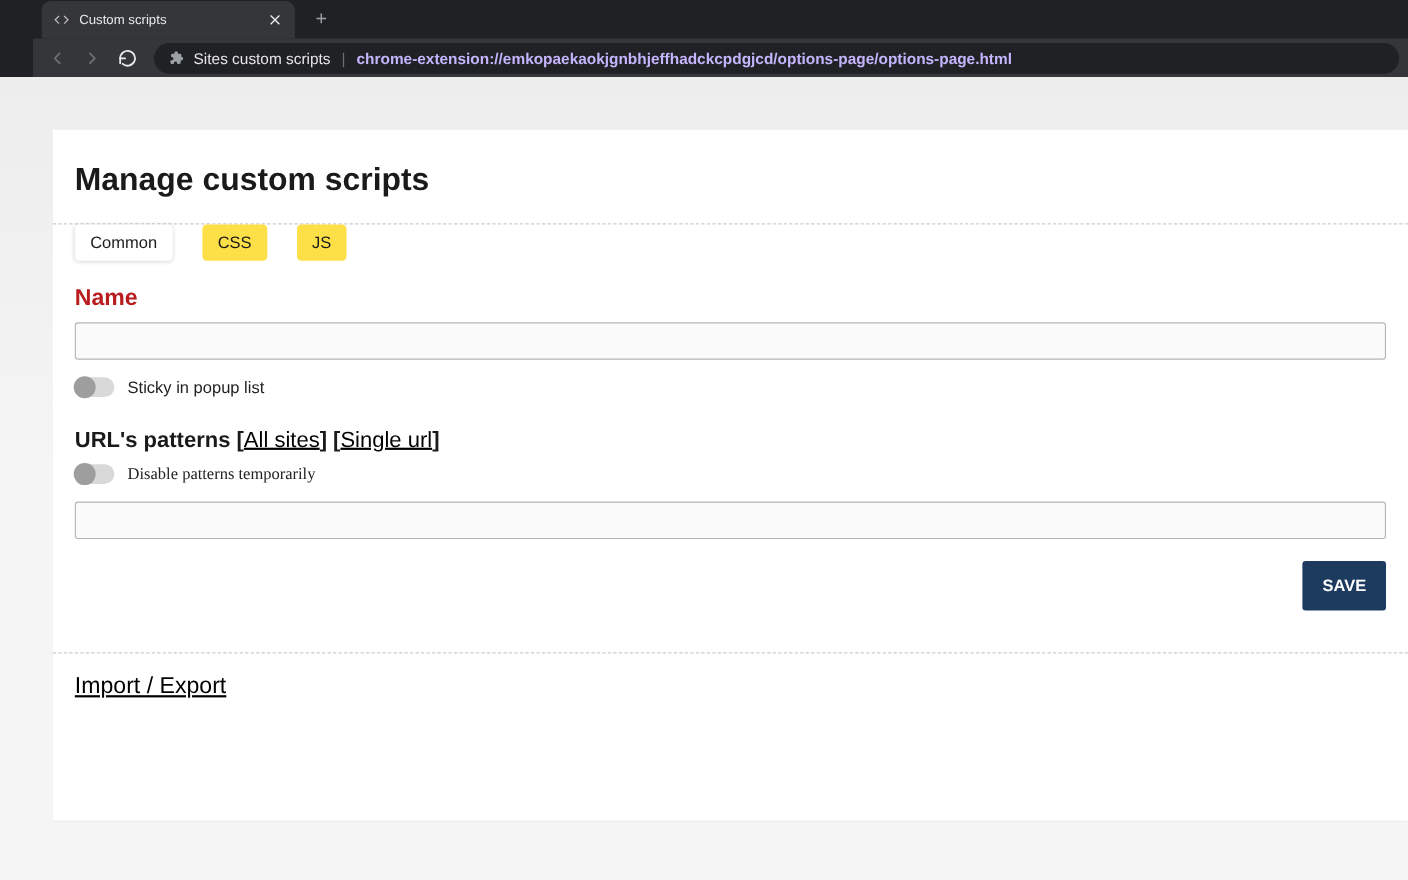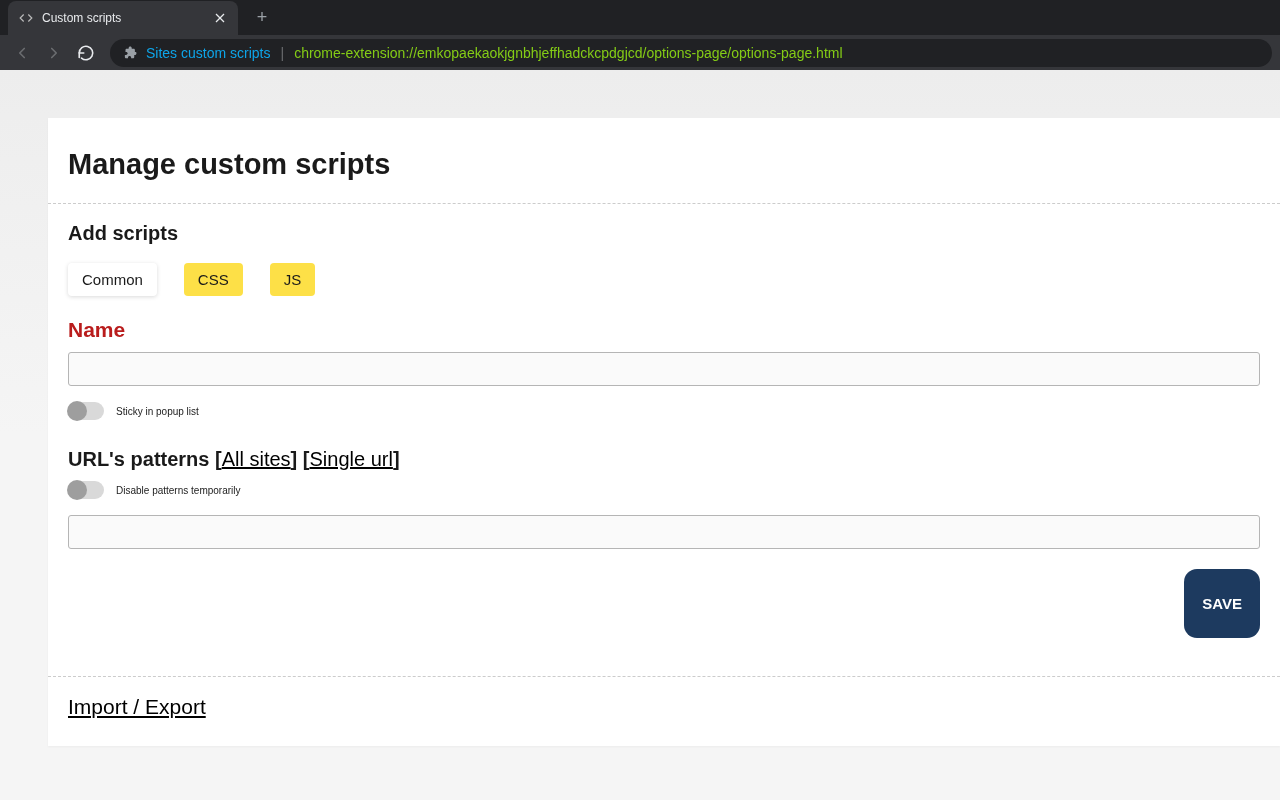--- a/index.html
+++ b/index.html
@@ -7,20 +7,21 @@
       font-family: "Segoe UI", Tahoma, sans-serif;
       background: #f0f0f0;
       width: 1280px;
       height: 800px;
       overflow: hidden;
     }
     
     .browser-chrome {
       background: #202124;
       height: 70px;
+      padding-left: 30px;
     }
     .tab-strip {
       display: flex;
       align-items: center;
       height: 35px;
       padding-left: 8px;
     }
     .tab {
       background: #35363a;
       color: #e8eaed;
@@ -55,23 +56,23 @@
       border-radius:14px;
       margin-left:6px;
       display:flex;
       align-items:center;
       padding:0 12px;
       color:#9aa0a6;
       font-size:14px;
       gap:8px;
     }
     .ext-icon { width:16px; height:16px; display:flex; align-items:center; justify-content:center;}
-    .ext-label { color:#0ea5e9;text-align:right; }
+    .ext-label { color:#e5e5e5;text-align:right; }
     .addr-sep { color:#6b6d70; margin:0 2px;}
-    .addr-url { color:#84cc16; }
+    .addr-url { color:#c4b5fd;font-weight:bold; }
 
     
     .page-bg {
       background: linear-gradient(180deg, #ededed 0%, #f5f5f5 50%);
       height: 730px;
       padding-top: 48px;
       padding-left: 48px;
     }
     .panel {
       background:#fff;
@@ -114,28 +115,28 @@
       border-radius:3px;
       padding: 4px 8px;
       font-size:14px;
       background:#fafafa;
     }
     .toggle-row{ display:flex; align-items:center; gap:12px; margin-top:16px;}
     .toggle {
       width:36px; height:18px; background:#d9d9d9; border-radius:10px; position:relative; cursor:pointer;
     }
     .toggle .knob{ width:20px; height:20px; background:#9e9e9e; border-radius:50%; position:absolute; left:-1px; top:-1px;}
-    .toggle-label{ font-size:10px; color:#222;}
+    .toggle-label{ font-size:15px; color:#222;}
     .patterns-label{ font-size:20px; font-weight:600; color:#1a1a1a; margin-top:28px;}
     .patterns-label a{ color:#000; text-decoration:underline; font-weight:400;}
     .btn-row{ display:flex; justify-content:flex-end; margin-top:12px;}
     .btn-dark{
       background:#1d3a5f; color:#fff; border:none; padding:8px 14px; font-size:15px; font-weight:600; border-radius:3px; cursor:pointer;
     }
-    .btn-save{ padding:26px 18px;border-radius:13px; }
+    .btn-save{ padding:14px 18px; }
     .footer-divider{ border-top:1px dashed #ccc; margin-top:18px;}
     .footer-link{ display:inline-block; margin-top:18px; font-size:21px; color:#000; text-decoration:underline; padding-left:20px; padding-bottom:20px;}
     svg { display:block; }
   </style>
 </head>
 <body>
 
 <div class="browser-chrome">
   <div class="tab-strip">
     <div class="tab">
@@ -184,21 +185,20 @@
     </div>
   </div>
 </div>
 
 <div class="page-bg">
   <div class="panel">
     <h1 class="page-title">Manage custom scripts</h1>
     <div class="divider-dashed"></div>
 
     <div class="panel-inner">
-      <h2 class="section-title">Add scripts</h2>
 
       <div class="tabs-row">
         <div class="code-tab active">Common</div>
         <div class="code-tab">CSS</div>
         <div class="code-tab">JS</div>
       </div>
 
       <div class="field-label">Name</div>
       <input class="text-input" type="text" value="" style="">
 
@@ -206,21 +206,21 @@
         <div class="toggle">
             <div class="knob"></div>
           </div>
         <div class="toggle-label">Sticky in popup list</div>
       </div>
 
       <div class="patterns-label">
         <span>URL's patterns </span>[<a href="#">All sites</a>]  [<a href="#">Single url</a>]
       </div>
 
-      <div class="toggle-row" style="margin-top:10px;">
+      <div class="toggle-row" style="margin-top:10px;font-family:Liberation Serif, serif;">
         <div class="toggle">
             <div class="knob"></div>
           </div>
         <div class="toggle-label">Disable patterns temporarily</div>
       </div>
 
       <input class="text-input" type="text" style="margin-top: 16px;" value="">
 
 
       <div class="btn-row" style="margin-top:20px;">

